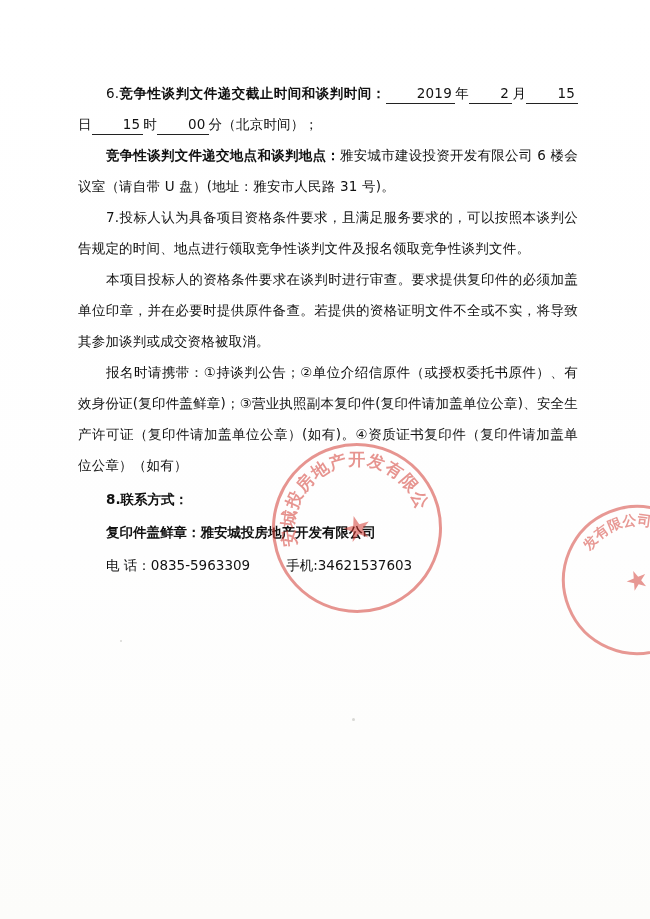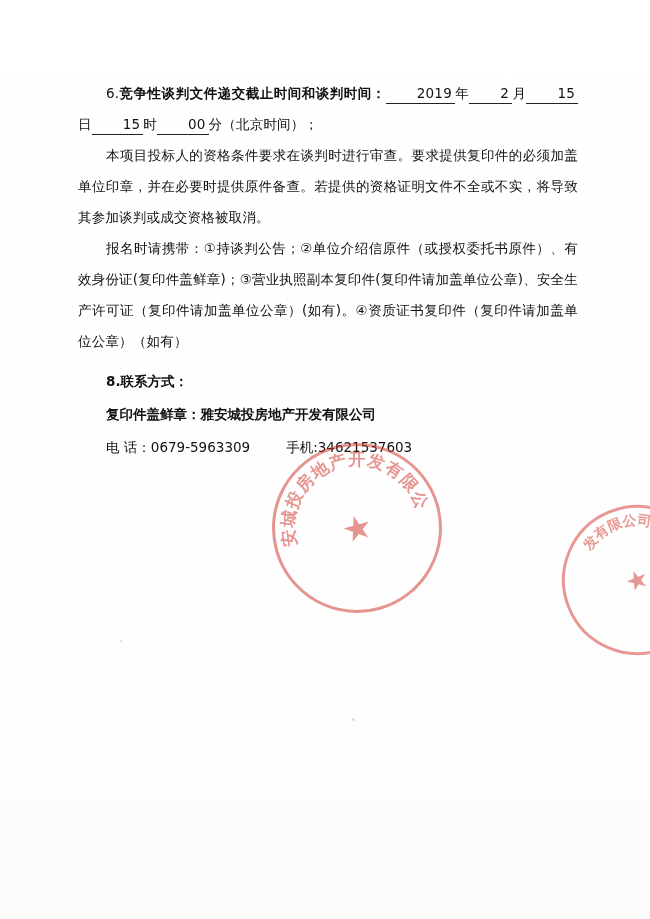--- a/index.html
+++ b/index.html
@@ -54,21 +54,21 @@
     padding: 0 3px;
     line-height: 20px;
   }
   .w-year { min-width: 44px; }
   .w-month { min-width: 20px; }
   .w-day { min-width: 24px; }
   .w-hour { min-width: 20px; }
   .w-min { min-width: 26px; }
 
   .contact-block {
-    margin-top: 8px;
+    margin-top: 2px;
   }
   .contact-line {
     display: block;
     line-height: 33px;
     text-indent: 28px;
   }
 
   
   .seal-main {
     position: absolute;
@@ -151,37 +151,43 @@
 
 <div class="page">
   <div class="scan-tint"></div>
 
   <div class="doc-body">
 
     <p class="para indent">
       <span>6.</span><span class="bold">竞争性谈判文件递交截止时间和谈判时间：</span><span class="fill w-year">2019</span><span>年</span><span class="fill w-month">2</span><span>月</span><span class="fill w-day">15</span><span>日</span><span class="fill w-hour">15</span><span>时</span><span class="fill w-min">00</span><span>分</span><span>（北京时间）；</span>
     </p>
 
-
+    <p class="para indent">
+      <span class="bold">竞争性谈判文件递交地点和谈判地点：</span><span>雅安城市建设投资开发有限公司 6 楼会议室（请自带 U 盘）(地址：雅安市人民路 31 号)。</span>
+    </p>
+
+    <p class="para indent">
+      <span>7.</span><span>投标人认为具备项目资格条件要求，且满足服务要求的，可以按照本谈判公告规定的时间、地点进行领取竞争性谈判文件及报名领取竞争性谈判文件。</span>
+    </p>
 
     <p class="para indent">
       <span>本项目投标人的资格条件要求在谈判时进行审查。要求提供复印件的必须加盖单位印章，并在必要时提供原件备查。若提供的资格证明文件不全或不实，将导致其参加谈判或成交资格被取消。</span>
     </p>
 
     <p class="para indent">
       <span>报名时请携带：①持谈判公告；②单位介绍信原件（或授权委托书原件）、有效身份证(复印件盖鲜章)；③营业执照副本复印件(复印件请加盖单位公章)、安全生产许可证（复印件请加盖单位公章）(如有)。④资质证书复印件（复印件请加盖单位公章）（如有）</span>
     </p>
 
     <div class="contact-block">
       <span class="contact-line bold"><span>8.</span><span>联系方式：</span></span>
 
       <span class="contact-line bold"><span>复印件盖鲜章：</span><span>雅安城投房地产开发有限公司</span></span>
 
 
-      <span class="contact-line"><span>电    话：</span><span>0679-5963309</span><span style="display:inline-block;width:36px"></span><span>手机:</span><span>34621537603</span></span>
+      <span class="contact-line"><span>电    话：</span><span>0835-5963309</span><span style="display:inline-block;width:36px"></span><span>手机:</span><span>34621537603</span></span>
 
     </div>
 
   </div>
 
   <div class="seal-main">
     <div class="ring"></div>
     <svg class="seal-text-svg" viewBox="0 0 170 170">
       <defs>
         <path id="sealArc" d="M 22,85 A 63,63 0 1 1 148,85"></path>

